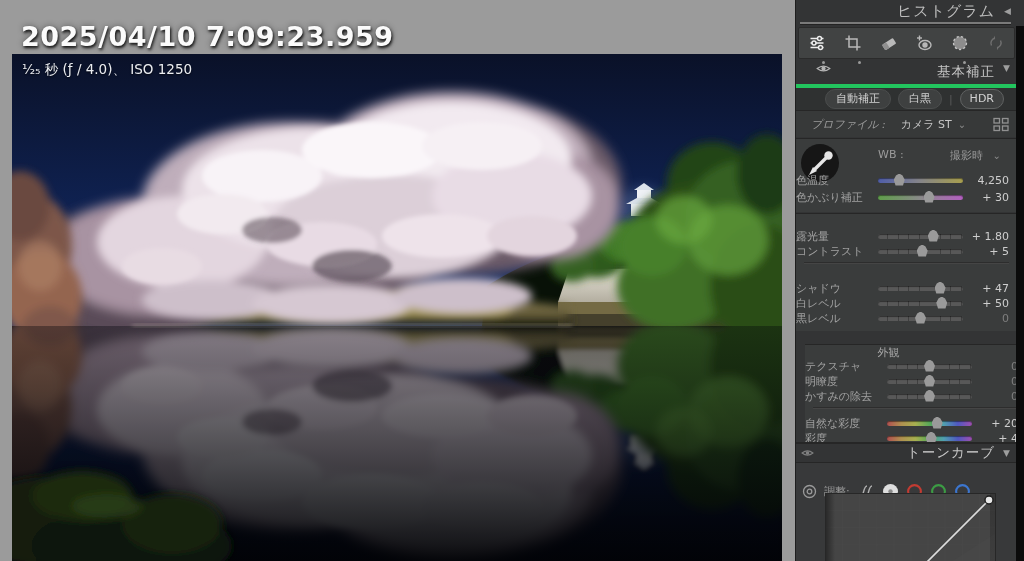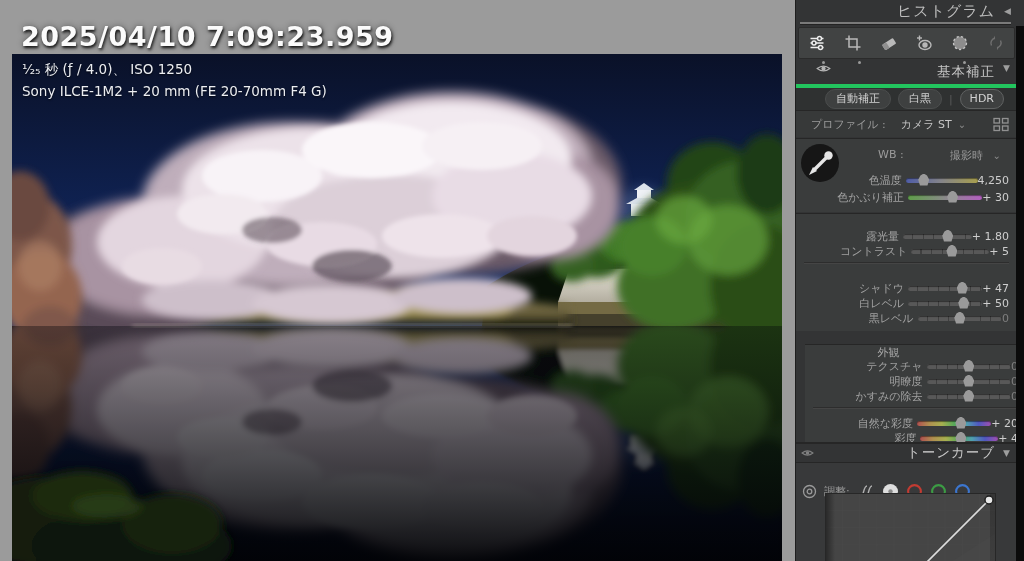--- a/index.html
+++ b/index.html
@@ -37,38 +37,38 @@
 
   .btnrow{position:absolute;top:84px;left:0;width:221px;height:26px;background:#2f3131;border-top:4px solid #22c55e;
     display:flex;align-items:center;justify-content:flex-end;gap:7px;padding-right:13px;box-sizing:border-box;}
   .pill{background:#3e4040;border:1px solid #4b4d4d;border-radius:10px;color:#d2d2d2;font-size:11px;
     padding:2px 10px;line-height:1.25;cursor:pointer;white-space:nowrap;}
   .pill.hdr{border-color:#606262;padding:2px 9px;}
   .btn-sep{color:#595959;}
 
   .profile-row{position:absolute;top:110px;left:0;width:221px;height:27px;background:#373939;border-top:1px solid #262626;
     display:flex;align-items:center;padding:0 8px 0 15px;box-sizing:border-box;}
-  .profile-label{color:#9b9b9b;}
+  .profile-label{color:#9b9b9b;font-style:italic;}
   .profile-value{color:#c6c6c6;margin-left:15px;cursor:pointer;}
   .chev{color:#8a8a8a;margin-left:6px;font-size:10px;}
   .grid-icon{margin-left:auto;cursor:pointer;display:flex;}
 
   .block{position:absolute;left:0;width:221px;background:#3a3c3c;border-top:1px solid #262626;}
   .wb-block{top:138px;height:73px;}
   .tone-block{top:213px;height:117px;}
   .presence-block{top:344px;height:108px;margin-left:9px;}
 
   .dropper{position:absolute;left:5px;top:5px;width:38px;height:38px;border-radius:50%;background:#161616;cursor:pointer;}
   .wb-label{position:absolute;left:82px;top:9px;color:#9b9b9b;}
   .wb-value{position:absolute;right:16px;top:9px;color:#9b9b9b;cursor:pointer;}
 
   .sect-label{position:absolute;left:0;width:167px;text-align:center;color:#a8a8a8;}
 
   .srow{position:absolute;left:0;width:221px;height:14px;display:flex;align-items:center;}
-  .slabel{width:78px;text-align:right;color:#a2a2a2;white-space:nowrap;overflow:visible;padding-left:40px;}
+  .slabel{width:78px;text-align:left;color:#a2a2a2;white-space:nowrap;overflow:visible;}
   .strack{position:relative;margin-left:4px;width:85px;height:5px;border-radius:2.5px;background:#585858;
     box-shadow:inset 0 1px 1px rgba(0,0,0,.45);cursor:pointer;}
   .strack.ticks{background-image:repeating-linear-gradient(90deg,transparent 0 9.5px,rgba(0,0,0,.28) 9.5px 10.5px);background-color:#585858;}
   .strack.temp{background:linear-gradient(90deg,#4f5da8,#84848a 48%,#a89f4e);}
   .strack.tint{background:linear-gradient(90deg,#5f9e4a,#8a8a8a 50%,#b35fc0);}
   .strack.rainbow{background:linear-gradient(90deg,#b05050,#b09050,#a8b050,#58a858,#50a0b0,#5058c0,#a050b0);}
   .sthumb{position:absolute;top:-4px;width:11px;height:12px;background:#9a9a9a;
     clip-path:polygon(50% 0%,80% 16%,100% 52%,84% 100%,16% 100%,0% 52%,20% 16%);
     filter:drop-shadow(0 1px 1px rgba(0,0,0,.6));cursor:pointer;}
   .sval{flex:1;text-align:right;padding-right:8px;color:#cecece;white-space:nowrap;cursor:pointer;}
@@ -208,21 +208,20 @@
           <ellipse cx="40" cy="468" rx="90" ry="45" fill="#121a0a"></ellipse>
           <ellipse cx="120" cy="492" rx="100" ry="40" fill="#0d140a"></ellipse>
           <ellipse cx="70" cy="442" rx="50" ry="25" fill="#1d2a10"></ellipse>
           <ellipse cx="160" cy="470" rx="50" ry="30" fill="#15200c"></ellipse>
           <ellipse cx="95" cy="452" rx="35" ry="12" fill="#2c3e14" opacity=".8"></ellipse>
         </g>
       </svg>
 
       <div class="exif">
         <div>¹⁄₂₅ 秒 (ƒ / 4.0)、 ISO 1250</div>
-        <div>Sony ILCE-1M2 + 20 mm (FE 20-70mm F4 G)</div>
       </div>
     </div>
   </div>
 
   <div class="panel">
 
     <div class="hist-header">
       <span class="hist-title">ヒストグラム</span>
       <span class="tri">◀</span>
     </div>

